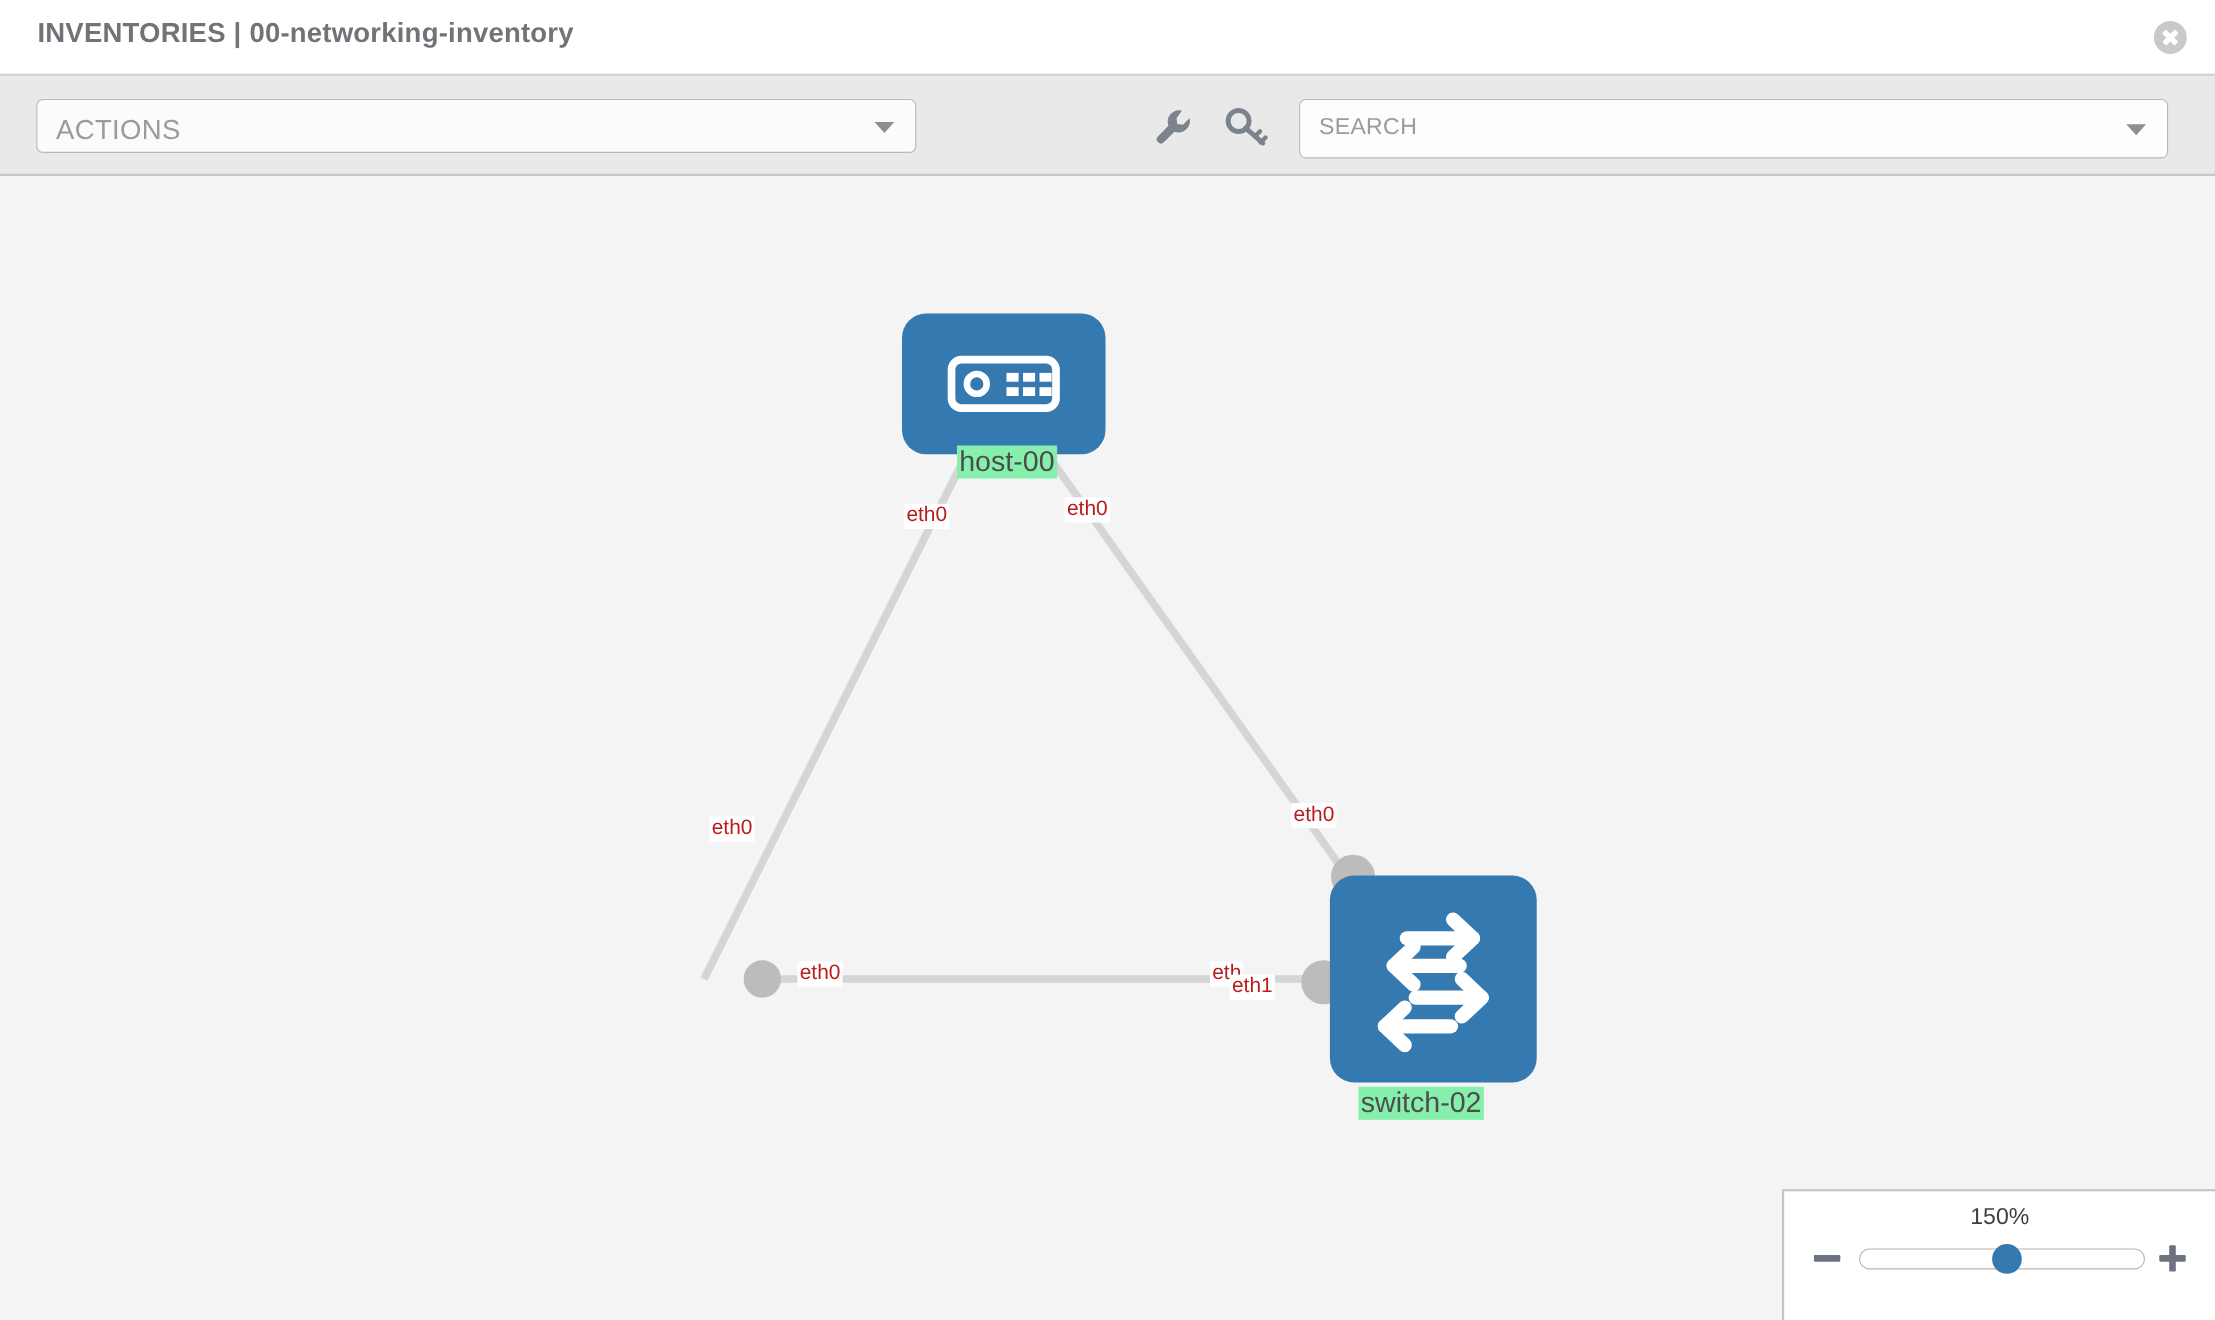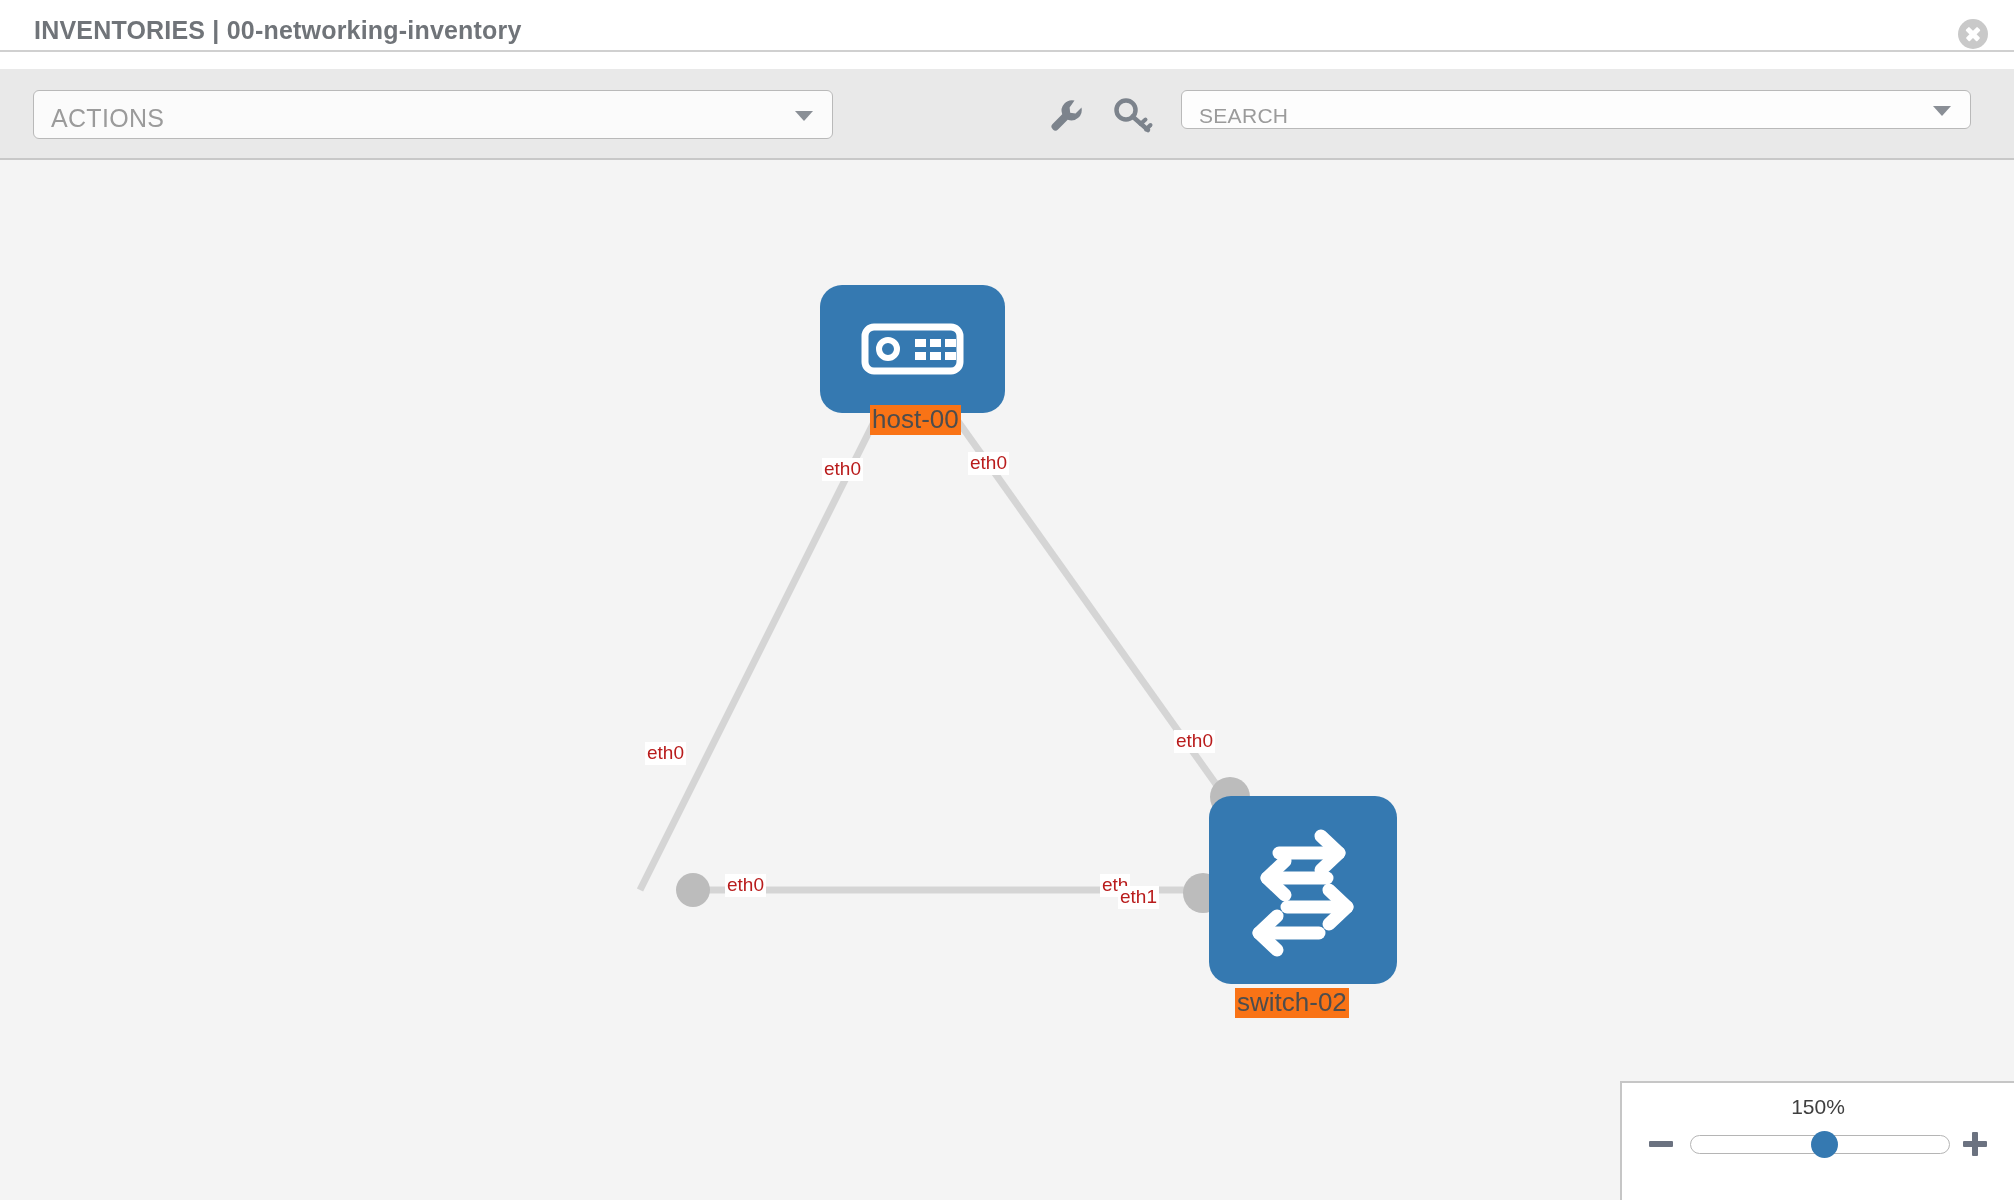--- a/index.html
+++ b/index.html
@@ -9,21 +9,21 @@
     overflow: hidden;
     background: #ffffff;
     font-family: "Liberation Sans", sans-serif;
   }
 
   
   .header {
     position: absolute;
     top: 0; left: 0;
     width: 2014px;
-    height: 52px;
+    height: 69px;
     background: #ffffff;
     border-bottom: 2px solid #d0d0d0;
   }
   .page-title {
     position: absolute;
     left: 34px;
     top: 16px;
     font-size: 25px;
     font-weight: bold;
     color: #707479;
@@ -101,21 +101,21 @@
   }
   .tool-icon svg { display: block; }
   .icon-wrench { left: 1041px; }
   .icon-key    { left: 1110px; }
 
   .search-box {
     position: absolute;
     left: 1181px;
     top: 21px;
     width: 790px;
-    height: 39px;
+    height: 54px;
     background: #fdfdfd;
     border: 1px solid #b9b9b9;
     border-radius: 6px;
   }
   .search-box .sel-label {
     position: absolute;
     left: 17px;
     top: 13px;
     font-size: 21px;
     color: #9b9b9b;
@@ -143,21 +143,21 @@
     position: absolute;
     background: #3579b1;
   }
   .node-circle { border-radius: 50%; }
   .node-rounded { border-radius: 22px; }
 
   .node-label {
     position: absolute;
     font-size: 26px;
     color: #4d4d4d;
-    background: #f97316;
+    background: #86efac;
     white-space: nowrap;
     padding: 0 2px;
     line-height: 1.15;
   }
 
   .edge-label {
     position: absolute;
     font-size: 19px;
     color: #b91c1c;
     background: #ffffff;

